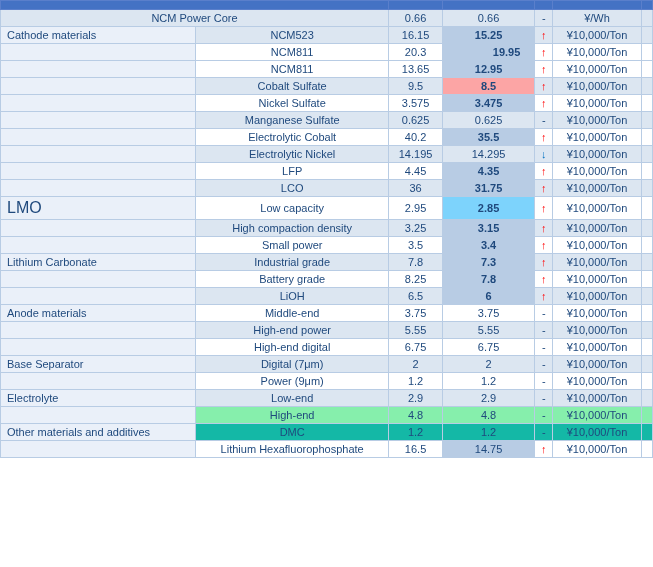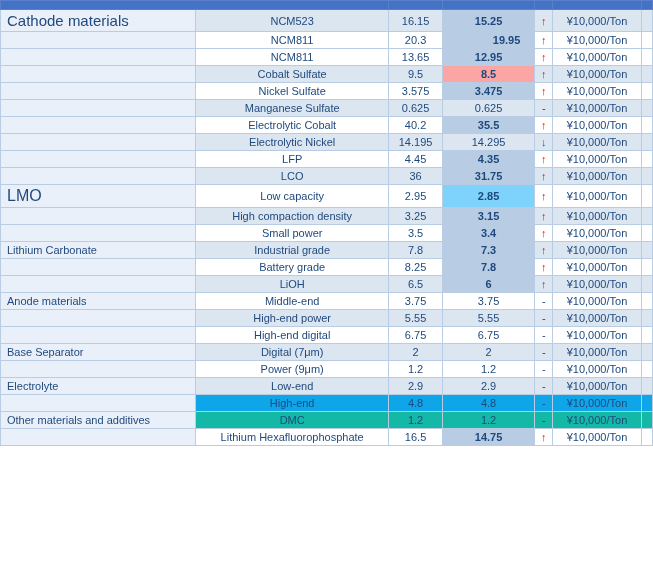--- a/index.html
+++ b/index.html
@@ -48,22 +48,30 @@
     <tr>
       <th colspan="2"></th>
       <th></th>
       <th></th>
       <th></th>
       <th></th>
       <th style="font-size:10px;"></th>
     </tr>
   </thead>
   <tbody id="table-body">
-      <tr style="background-color: rgb(220, 230, 241);">
-        <td rowspan="1" class="group-label" style="background-color: rgb(234, 240, 249); vertical-align: middle; color: rgb(31, 73, 125); font-size: 15px;">Cathode materials</td>
+  <tr style="background-color: rgb(220, 230, 241);">
+        <td colspan="2" class="sub-label" style="background-color: rgb(220, 230, 241);">NCM Power Core</td>
+        <td>0.66</td>
+        <td>0.66</td>
+        <td>-</td>
+        <td>¥/Wh</td>
+        <td></td>
+      </tr>
+      <tr style="background-color: rgb(220, 230, 241);">
+        <td rowspan="1" class="group-label" style="background-color: rgb(234, 240, 249); vertical-align: middle; color: rgb(31, 73, 125); font-size: 11px;">Cathode materials</td>
         <td class="sub-label">NCM523</td>
         <td>16.15</td>
         <td style="background-color: rgb(184, 204, 228); color: rgb(31, 73, 125); font-weight: bold;">15.25</td>
         <td style="color: rgb(255, 0, 0); font-weight: bold;">↑</td>
         <td>¥10,000/Ton</td>
         <td></td>
       </tr>
       <tr style="background-color: rgb(255, 255, 255);">
         <td style="background-color: rgb(234, 240, 249);"></td>
         <td class="sub-label">NCM811</td>
@@ -246,21 +254,21 @@
       </tr>
       <tr style="background-color: rgb(220, 230, 241);">
         <td rowspan="1" class="group-label" style="background-color: rgb(234, 240, 249); vertical-align: middle; color: rgb(31, 73, 125); font-size: 11px;">Electrolyte</td>
         <td class="sub-label">Low-end</td>
         <td>2.9</td>
         <td>2.9</td>
         <td>-</td>
         <td>¥10,000/Ton</td>
         <td></td>
       </tr>
-      <tr style="background-color: #0ea5e9;">
+      <tr style="background-color: #86efac;">
         <td style="background-color: rgb(234, 240, 249);"></td>
         <td class="sub-label">High-end</td>
         <td>4.8</td>
         <td>4.8</td>
         <td>-</td>
         <td>¥10,000/Ton</td>
         <td></td>
       </tr>
       <tr style="background-color: #14b8a6;">
         <td rowspan="1" class="group-label" style="background-color: rgb(234, 240, 249); vertical-align: middle; color: rgb(31, 73, 125); font-size: 11px;">Other materials and additives</td>
@@ -268,19 +276,19 @@
         <td>1.2</td>
         <td>1.2</td>
         <td>-</td>
         <td>¥10,000/Ton</td>
         <td></td>
       </tr>
       <tr style="background-color: rgb(255, 255, 255);">
         <td style="background-color: rgb(234, 240, 249);"></td>
         <td class="sub-label">Lithium Hexafluorophosphate</td>
         <td>16.5</td>
-        <td style="background-color: rgb(184, 204, 228); color: rgb(31, 73, 125); font-weight: bold;">14.75</td>
+        <td style="background-color: rgb(184, 204, 228); color: rgb(31, 73, 125); font-weight: normal;">14.75</td>
         <td style="color: rgb(255, 0, 0); font-weight: bold;">↑</td>
         <td>¥10,000/Ton</td>
         <td></td>
       </tr>
     </tbody>
 </table>
 
 </body></html>

